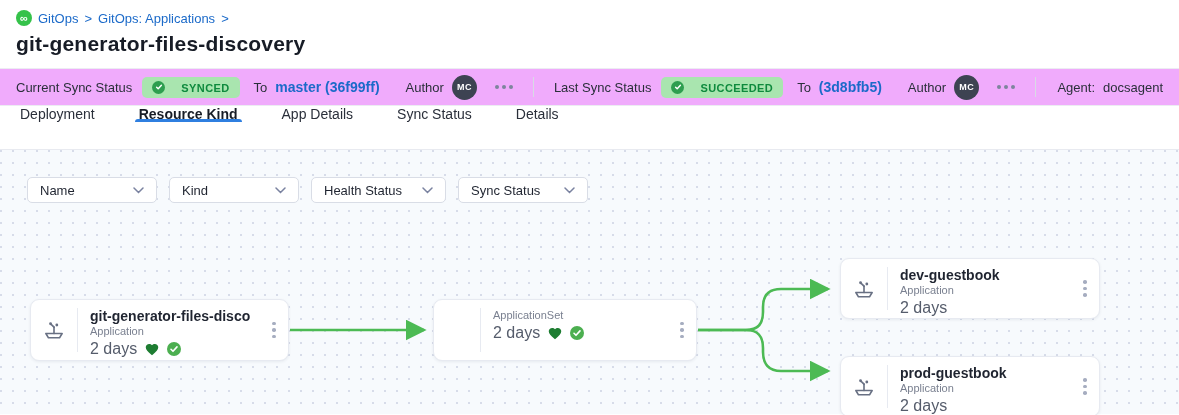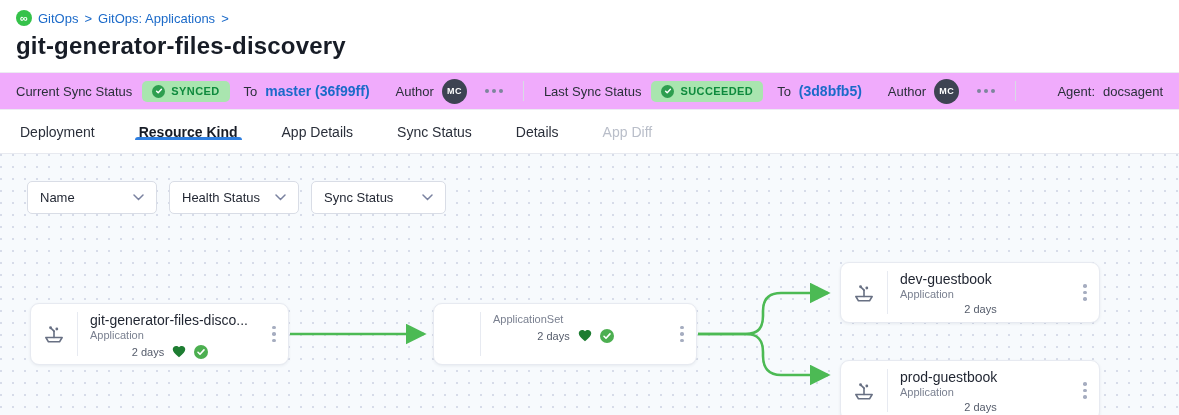--- a/index.html
+++ b/index.html
@@ -4,63 +4,63 @@
 <style>
   * { margin:0; padding:0; box-sizing:border-box; }
   html,body { width:1179px; height:415px; font-family:"Liberation Sans","DejaVu Sans",sans-serif; background:#fff; overflow:hidden; }
 
   
   .header { background:#fff; padding:10px 16px 12px; }
   .breadcrumb { display:flex; align-items:center; gap:6px; font-size:13px; color:#1b6ac9; }
   .logo-circle { width:16px; height:16px; border-radius:50%; background:#35c24a; color:#fff; display:flex; align-items:center; justify-content:center; font-size:11px; font-weight:bold; line-height:1; }
   .crumb { color:#1b6ac9; cursor:pointer; }
   .crumb-sep { color:#1b6ac9; }
-  .page-title { margin-top:6px; font-size:24px; font-weight:700; color:#171c26; letter-spacing:.2px; }
+  .page-title { margin-top:6px; font-size:21px; font-weight:700; color:#171c26; letter-spacing:.2px; }
 
   
   .status-bar { height:38px; background:#f0abfc; border-top:1px solid #ececf2; border-bottom:1px solid #ececf2; display:flex; align-items:center; padding:0 16px; font-size:13px; color:#2a2f3a; white-space:nowrap; }
   .sb-label { margin-right:10px; }
-  .badge { display:inline-flex; align-items:center; gap:6px; background:#a9e5af; color:#0e8a3d; font-size:11px; font-weight:700; letter-spacing:.4px; padding:4px 10px; border-radius:5px; margin-right:14px; }
+  .badge { display:inline-flex; align-items:flex-end; gap:16px; background:#a9e5af; color:#0e8a3d; font-size:11px; font-weight:700; letter-spacing:.4px; padding:4px 10px; border-radius:5px; margin-right:14px; }
   .badge-check { width:13px; height:13px; border-radius:50%; background:#2e9e4f; display:inline-flex; align-items:center; justify-content:center; }
   .to-label { margin-right:8px; }
   .rev-link { color:#1b6ac9; font-weight:700; font-size:14px; cursor:pointer; margin-right:26px; }
   .author-label { margin-right:8px; }
   .avatar { width:25px; height:25px; border-radius:50%; background:#3d4352; color:#fff; font-size:9px; font-weight:700; display:inline-flex; align-items:center; justify-content:center; margin-right:16px; letter-spacing:.3px; }
   .dots-h { display:inline-flex; gap:3px; margin-right:18px; cursor:pointer; padding:4px 2px; }
   .dots-h i { width:4px; height:4px; border-radius:50%; background:#7d859c; }
   .sb-divider { width:1px; height:20px; background:#d8dbe4; margin-right:20px; }
   .agent-label { color:#2a2f3a; margin-right:8px; }
   .agent-value { color:#2a2f3a; }
   .ml-auto { margin-left:auto; }
 
   
-  .tabs { background:#fff; display:flex; align-items:center; height:44px; padding:0 20px; gap:44px; border-bottom:1px solid #e8eaf0; }
+  .tabs { background:#fff; display:flex; align-items:flex-start; height:44px; padding:0 20px; gap:44px; border-bottom:1px solid #e8eaf0; }
   .tab { display:flex; align-items:center; font-size:14px; color:#2a2f3a; cursor:pointer; position:relative; }
   .tab.active { font-weight:700; color:#171c26; }
   .tab.active::after { content:""; position:absolute; left:-4px; right:-4px; bottom:0; height:3px; background:#2f7fe0; border-radius:3px 3px 0 0; }
   .tab.disabled { color:#b9bec9; cursor:default; }
 
   
   .graph { position:relative; height:264px; background-color:#f7fafd;
     background-image:radial-gradient(circle, #d7dce9 1px, transparent 1.3px);
     background-size:12px 12px; background-position:7px 7px; }
 
   .filters { position:absolute; top:27px; left:27px; display:flex; gap:12px; }
-  .filter-btn { width:130px; height:33px; background:#fff; border:1px solid #d9dde6; border-radius:5px; display:flex; align-items:center; justify-content:space-between; padding:0 12px; font-size:13px; color:#1f2430; cursor:pointer; }
+  .filter-btn { width:130px; height:26px; background:#fff; border:1px solid #d9dde6; border-radius:5px; display:flex; align-items:center; justify-content:space-between; padding:0 12px; font-size:13px; color:#1f2430; cursor:pointer; }
   .filter-btn:nth-child(3) { width:135px; }
 
   .edges { position:absolute; left:0; top:0; width:1179px; height:264px; pointer-events:none; }
 
   .node { position:absolute; width:259px; height:62px; background:#fff; border:1px solid #e7eaf1; border-radius:9px; box-shadow:0 1px 3px rgba(40,50,80,.08); display:flex; align-items:stretch; cursor:pointer; }
   .node-icon-col { width:46px; display:flex; align-items:center; justify-content:center; flex:0 0 46px; }
   .node-vline { width:1px; background:#e7eaf1; margin:8px 0; }
   .node-body { flex:1; padding:8px 10px 6px 12px; min-width:0; }
-  .node-title { font-size:14px; font-weight:400; color:#1f2430; white-space:nowrap; overflow:hidden; }
+  .node-title { font-size:14px; font-weight:700; color:#1f2430; white-space:nowrap; overflow:hidden; }
   .node-kind { font-size:11px; color:#7a8090; margin-top:1px; }
-  .node-meta { display:flex; align-items:center; gap:7px; margin-top:3px; font-size:11px; color:#555c6b;justify-content:center; }
+  .node-meta { display:flex; align-items:center; gap:7px; margin-top:3px; font-size:16px; color:#555c6b; }
   .kebab-col { width:28px; display:flex; flex-direction:column; align-items:center; justify-content:center; gap:3px; cursor:pointer; }
   .kebab-col i { width:3.5px; height:3.5px; border-radius:50%; background:#a6adc0; }
 
   .n1 { left:30px; top:149px; }
   .n2 { left:433px; top:149px; width:264px; }
   .n3 { left:840px; top:108px; width:260px; height:61px; }
   .n4 { left:840px; top:206px; width:260px; height:61px; }
 </style>
 </head>
 <body>
@@ -120,21 +120,20 @@
   <span class="agent-label ml-auto">Agent:</span>
   <span class="agent-value">docsagent</span>
 </div>
 
 <div class="tabs">
   <div class="tab">Deployment</div>
   <div class="tab active">Resource Kind</div>
   <div class="tab">App Details</div>
   <div class="tab">Sync Status</div>
   <div class="tab">Details</div>
-  <div class="tab disabled">App Diff</div>
 </div>
 
 <div class="graph">
 
   <svg class="edges">
     <defs>
       <marker id="arrow" markerWidth="9" markerHeight="9" refX="7" refY="4" orient="auto">
         <path d="M0,0 L8,4 L0,8 Z" fill="#4cba54"></path>
       </marker>
     </defs>
@@ -144,20 +143,26 @@
   </svg>
 
   <div class="filters">
     <div class="filter-btn">
       <span>Name</span>
       <svg width="11" height="7" viewBox="0 0 11 7">
           <path d="M1 1l4.5 4.5L10 1" stroke="#7a82a0" stroke-width="1.5" fill="none" stroke-linecap="round"></path>
         </svg>
     </div>
     <div class="filter-btn">
+      <span>Kind</span>
+      <svg width="11" height="7" viewBox="0 0 11 7">
+          <path d="M1 1l4.5 4.5L10 1" stroke="#7a82a0" stroke-width="1.5" fill="none" stroke-linecap="round"></path>
+        </svg>
+    </div>
+    <div class="filter-btn">
       <span>Health Status</span>
       <svg width="11" height="7" viewBox="0 0 11 7">
           <path d="M1 1l4.5 4.5L10 1" stroke="#7a82a0" stroke-width="1.5" fill="none" stroke-linecap="round"></path>
         </svg>
     </div>
     <div class="filter-btn">
       <span>Sync Status</span>
       <svg width="11" height="7" viewBox="0 0 11 7">
           <path d="M1 1l4.5 4.5L10 1" stroke="#7a82a0" stroke-width="1.5" fill="none" stroke-linecap="round"></path>
         </svg>

